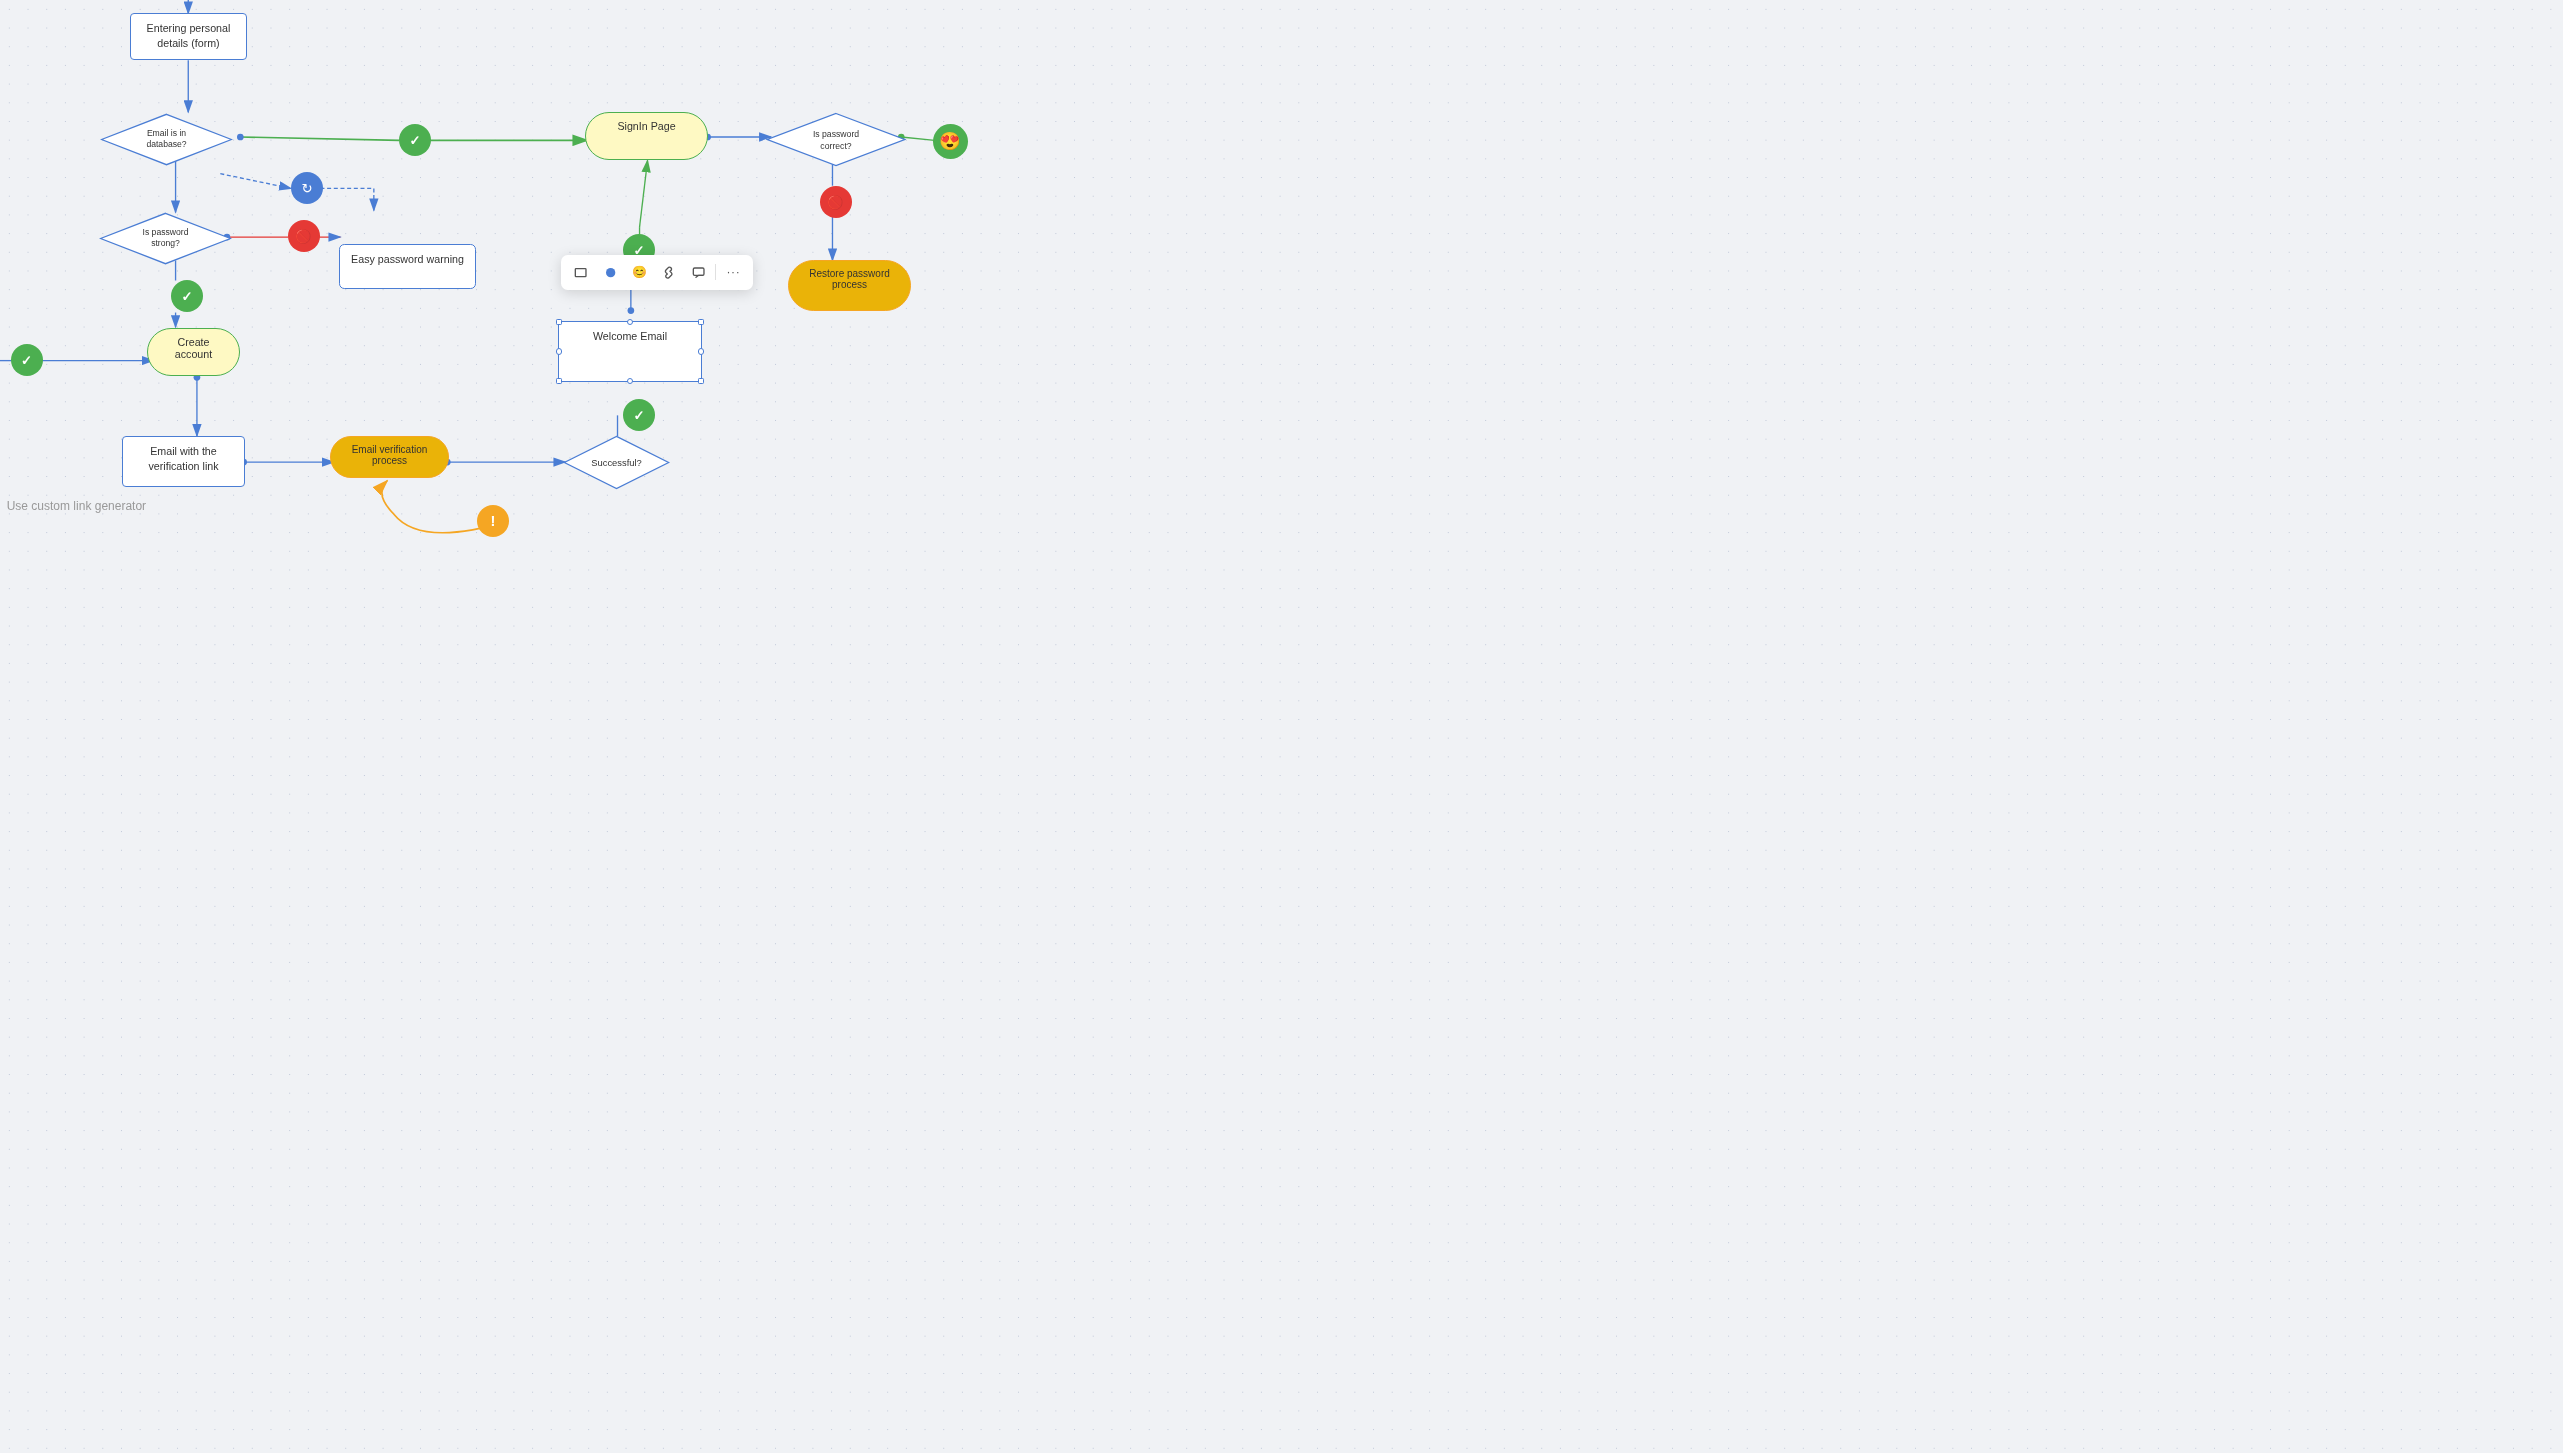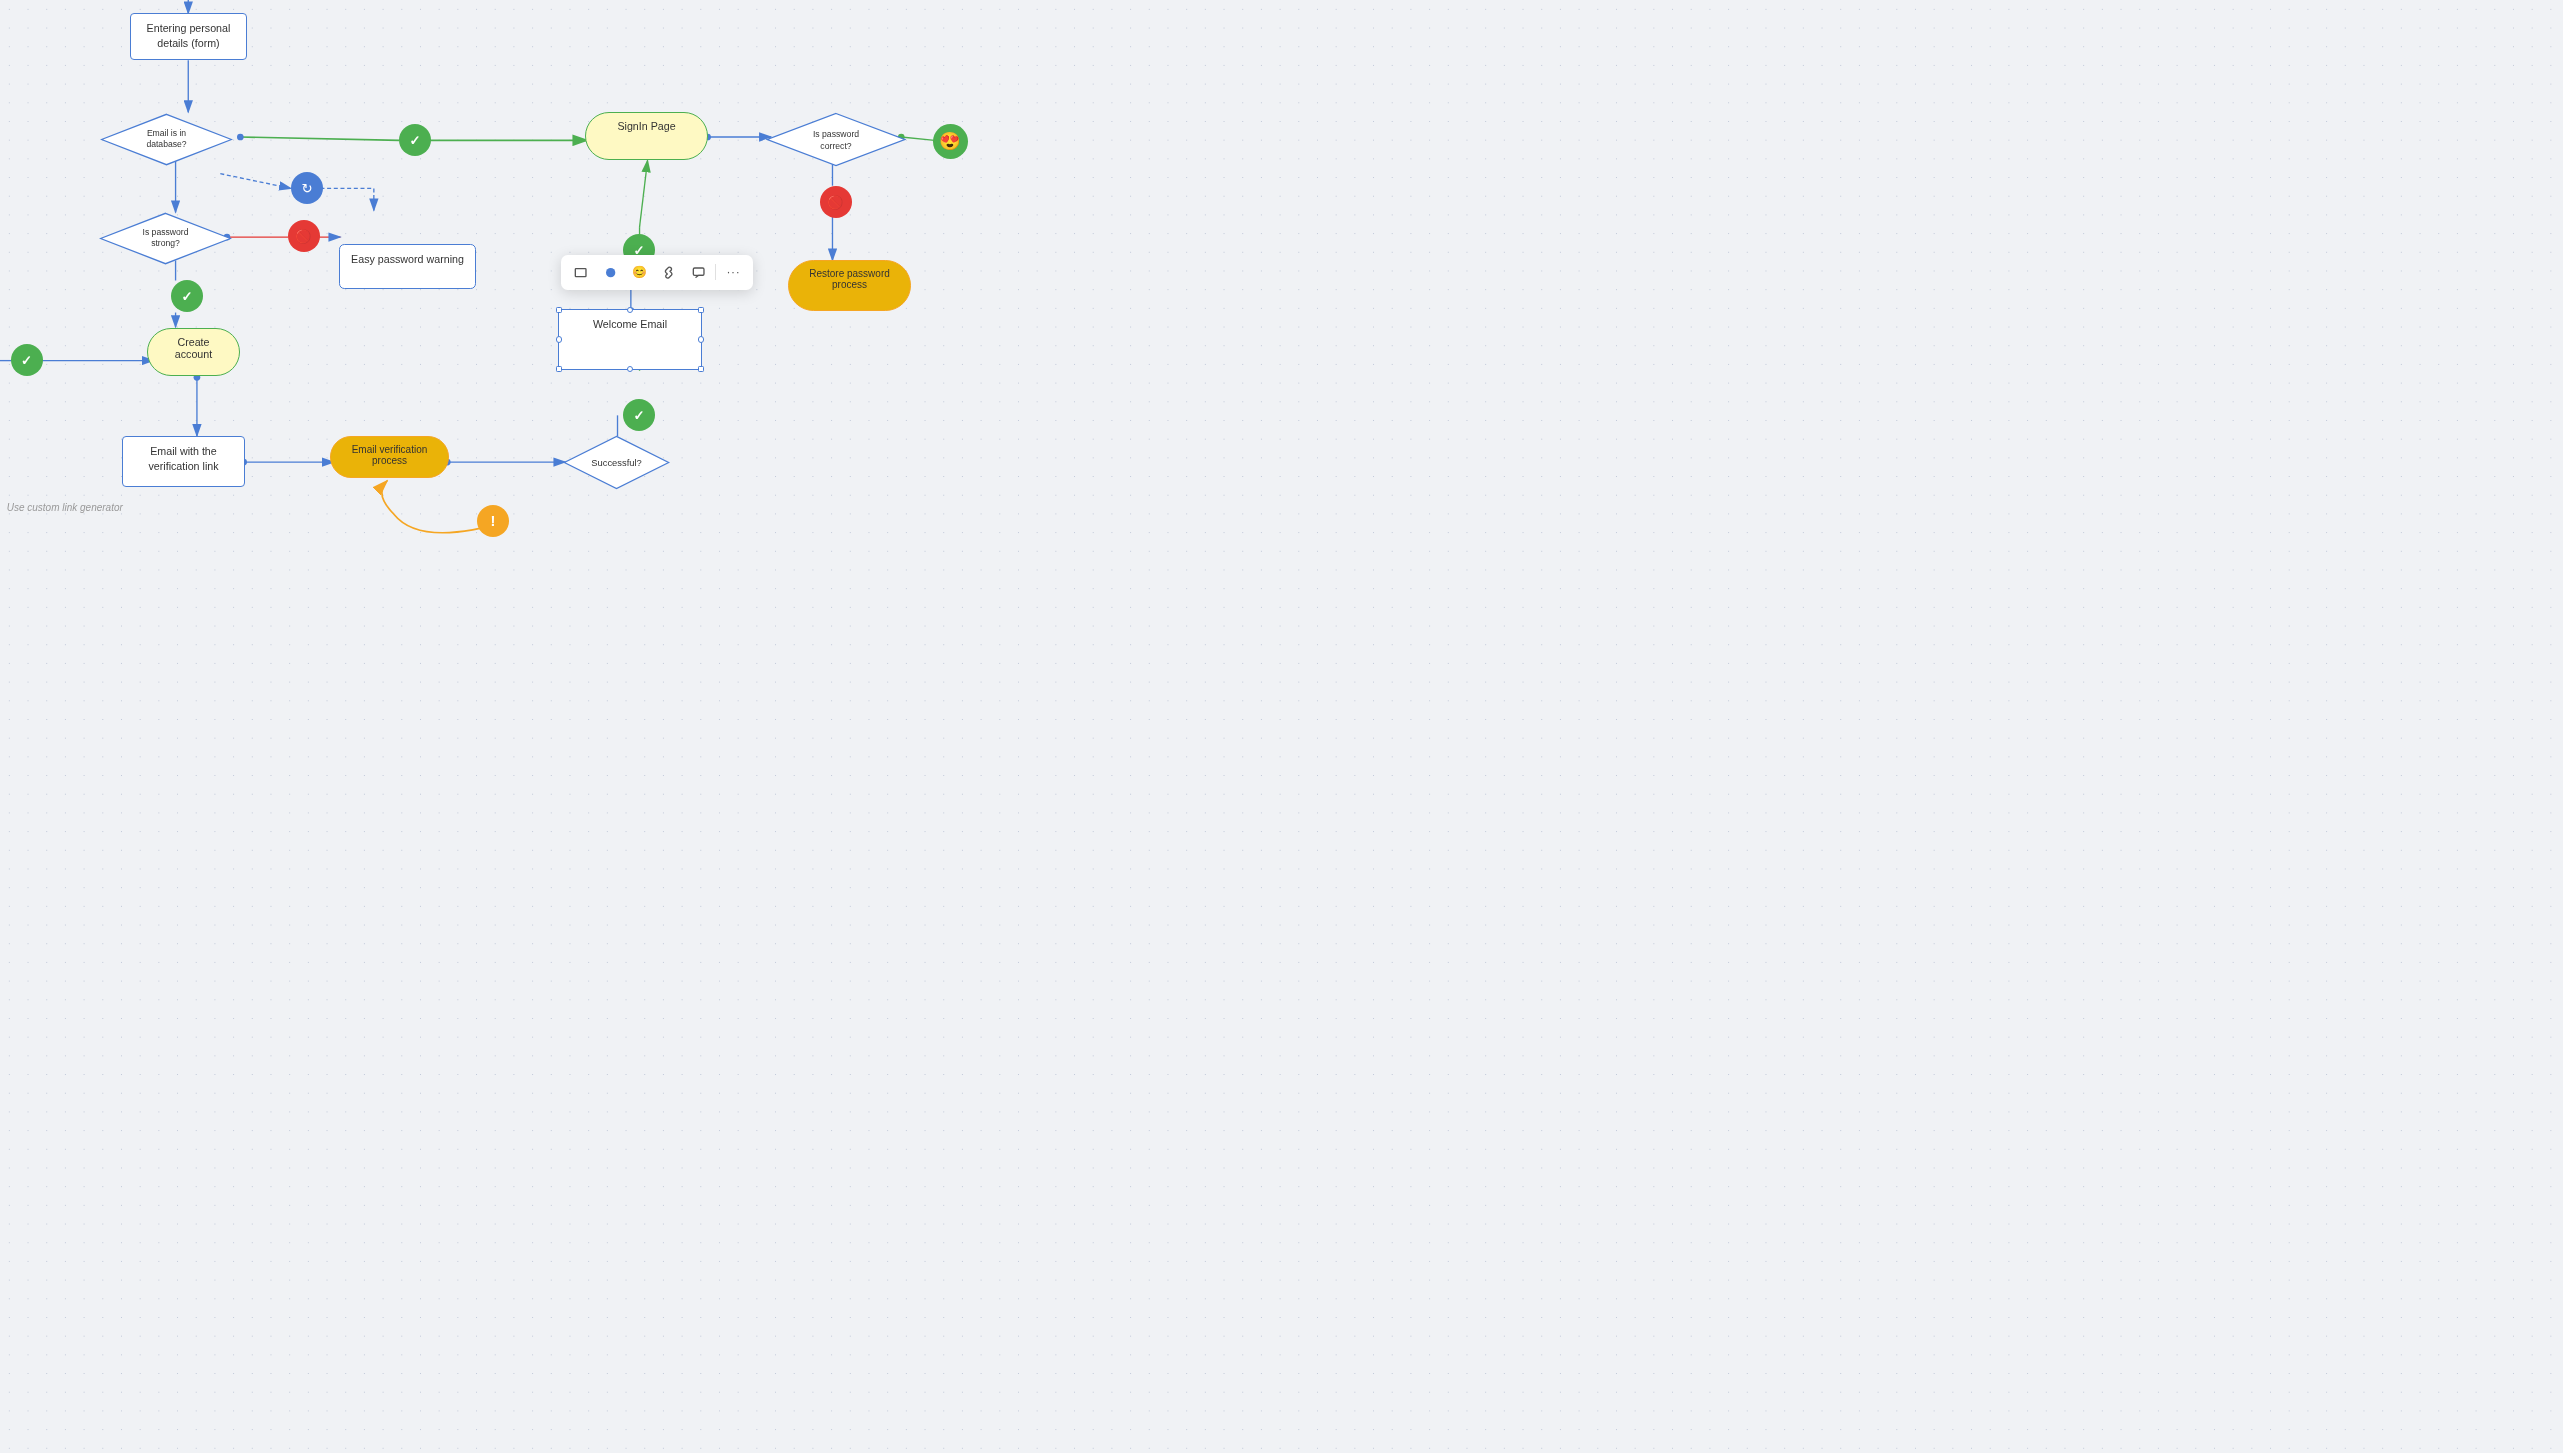--- a/index.html
+++ b/index.html
@@ -30,20 +30,21 @@
       border: 1.3px solid #4a7dd4;
       background: white;
       border-radius: 4px;
       font-size: 10.7px;
       color: #333;
       line-height: 1.4;
       padding: 6.7px 10.7px;
     }
     .rect-node.selected {
       border: 1.7px solid #4a7dd4;
+      margin-top: 12px;
     }
     .rounded-node {
       border: 1.7px solid #4caf50;
       background: #fef9c3;
       border-radius: 27px;
       font-size: 10.7px;
       color: #333;
       padding: 6.7px 13.3px;
     }
     .orange-rounded {
@@ -110,23 +111,22 @@
       color: #555;
     }
     .toolbar-divider {
       width: 0.7px;
       height: 16px;
       background: #e0e0e0;
     }
     
     .label-text {
       position: absolute;
-      font-size: 10px;
+      font-size: 12px;
       color: #999;
-      font-style: italic;
     }
     
     .diamond-svg {
       position: absolute;
     }
   </style>
 </head>
 <body>
 
 <div class="diagram-canvas">

